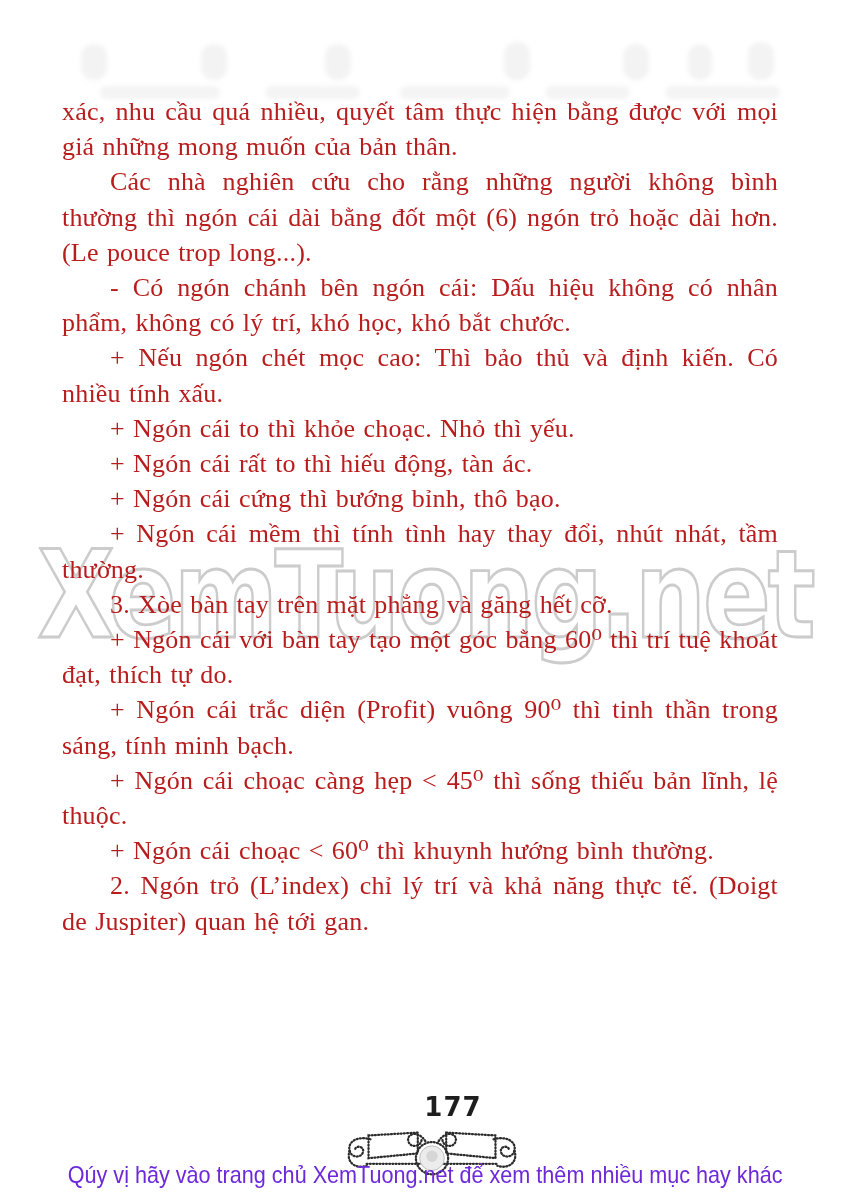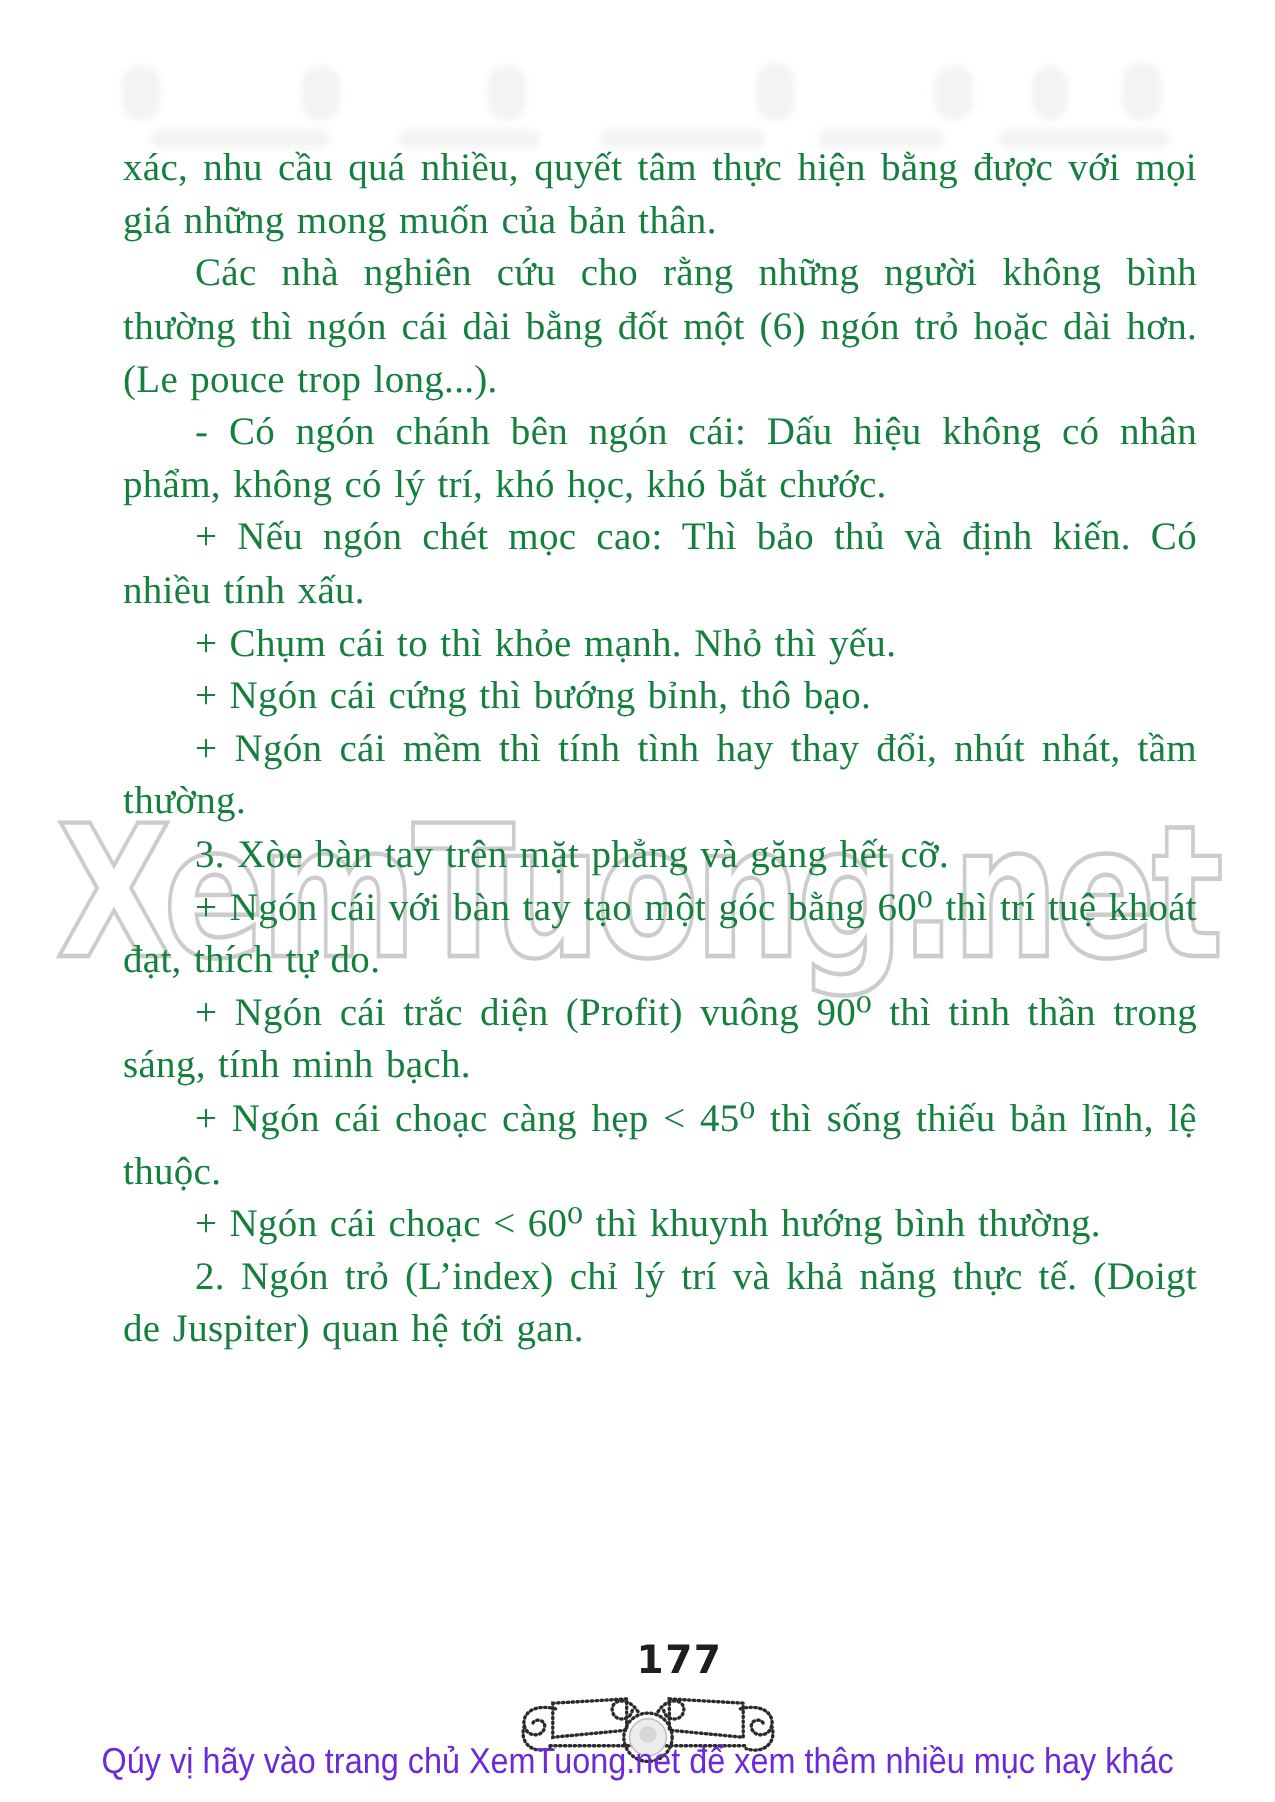--- a/index.html
+++ b/index.html
@@ -36,24 +36,24 @@
     letter-spacing: -3px;
     white-space: nowrap;
     color: rgba(255,255,255,0.45);
     -webkit-text-stroke: 2.4px #cccccc;
     text-stroke: 2.4px #cccccc;
   }
 
   .body-text {
     position:absolute;
     top: 94px;
-    left: 82px;
+    left: 62px;
     width: 716px;
     z-index: 3;
-    color:#15803d;
+    color:#b91c1c;
     font-size: 26px;
     line-height: 35.2px;
     letter-spacing: 0.2px;
     word-spacing: 1.5px;
     text-align: justify;
   }
   .body-text p { margin:0; text-indent:48px; }
   .body-text p.flush { text-indent:0; }
 
   .page-number {
@@ -118,21 +118,22 @@
     <div class="ghost-smudge" style="left:665px; top:86px; width:115px; height:13px;"></div>
   </div>
 
   <div class="watermark">XemTuong.net</div>
 
   <div class="body-text">
     <p class="flush">xác, nhu cầu quá nhiều, quyết tâm thực hiện bằng được với mọi giá những mong muốn của bản thân.</p>
     <p>Các nhà nghiên cứu cho rằng những người không bình thường thì ngón cái dài bằng đốt một (6) ngón trỏ hoặc dài hơn. (Le pouce trop long...).</p>
     <p>- Có ngón chánh bên ngón cái: Dấu hiệu không có nhân phẩm, không có lý trí, khó học, khó bắt chước.</p>
     <p>+ Nếu ngón chét mọc cao: Thì bảo thủ và định kiến. Có nhiều tính xấu.</p>
-    <p>+ Chụm cái to thì khỏe mạnh. Nhỏ thì yếu.</p>
+    <p>+ Ngón cái to thì khỏe choạc. Nhỏ thì yếu.</p>
+    <p>+ Ngón cái rất to thì hiếu động, tàn ác.</p>
     <p>+ Ngón cái cứng thì bướng bỉnh, thô bạo.</p>
     <p>+ Ngón cái mềm thì tính tình hay thay đổi, nhút nhát, tầm thường.</p>
     <p>3. Xòe bàn tay trên mặt phẳng và găng hết cỡ.</p>
     <p>+ Ngón cái với bàn tay tạo một góc bằng 60⁰ thì trí tuệ khoát đạt, thích tự do.</p>
     <p>+ Ngón cái trắc diện (Profit) vuông 90⁰ thì tinh thần trong sáng, tính minh bạch.</p>
     <p>+ Ngón cái choạc càng hẹp &lt; 45⁰ thì sống thiếu bản lĩnh, lệ thuộc.</p>
     <p>+ Ngón cái choạc &lt; 60⁰ thì khuynh hướng bình thường.</p>
     <p>2. Ngón trỏ (L’index) chỉ lý trí và khả năng thực tế. (Doigt de Juspiter) quan hệ tới gan.</p>
   </div>
 

